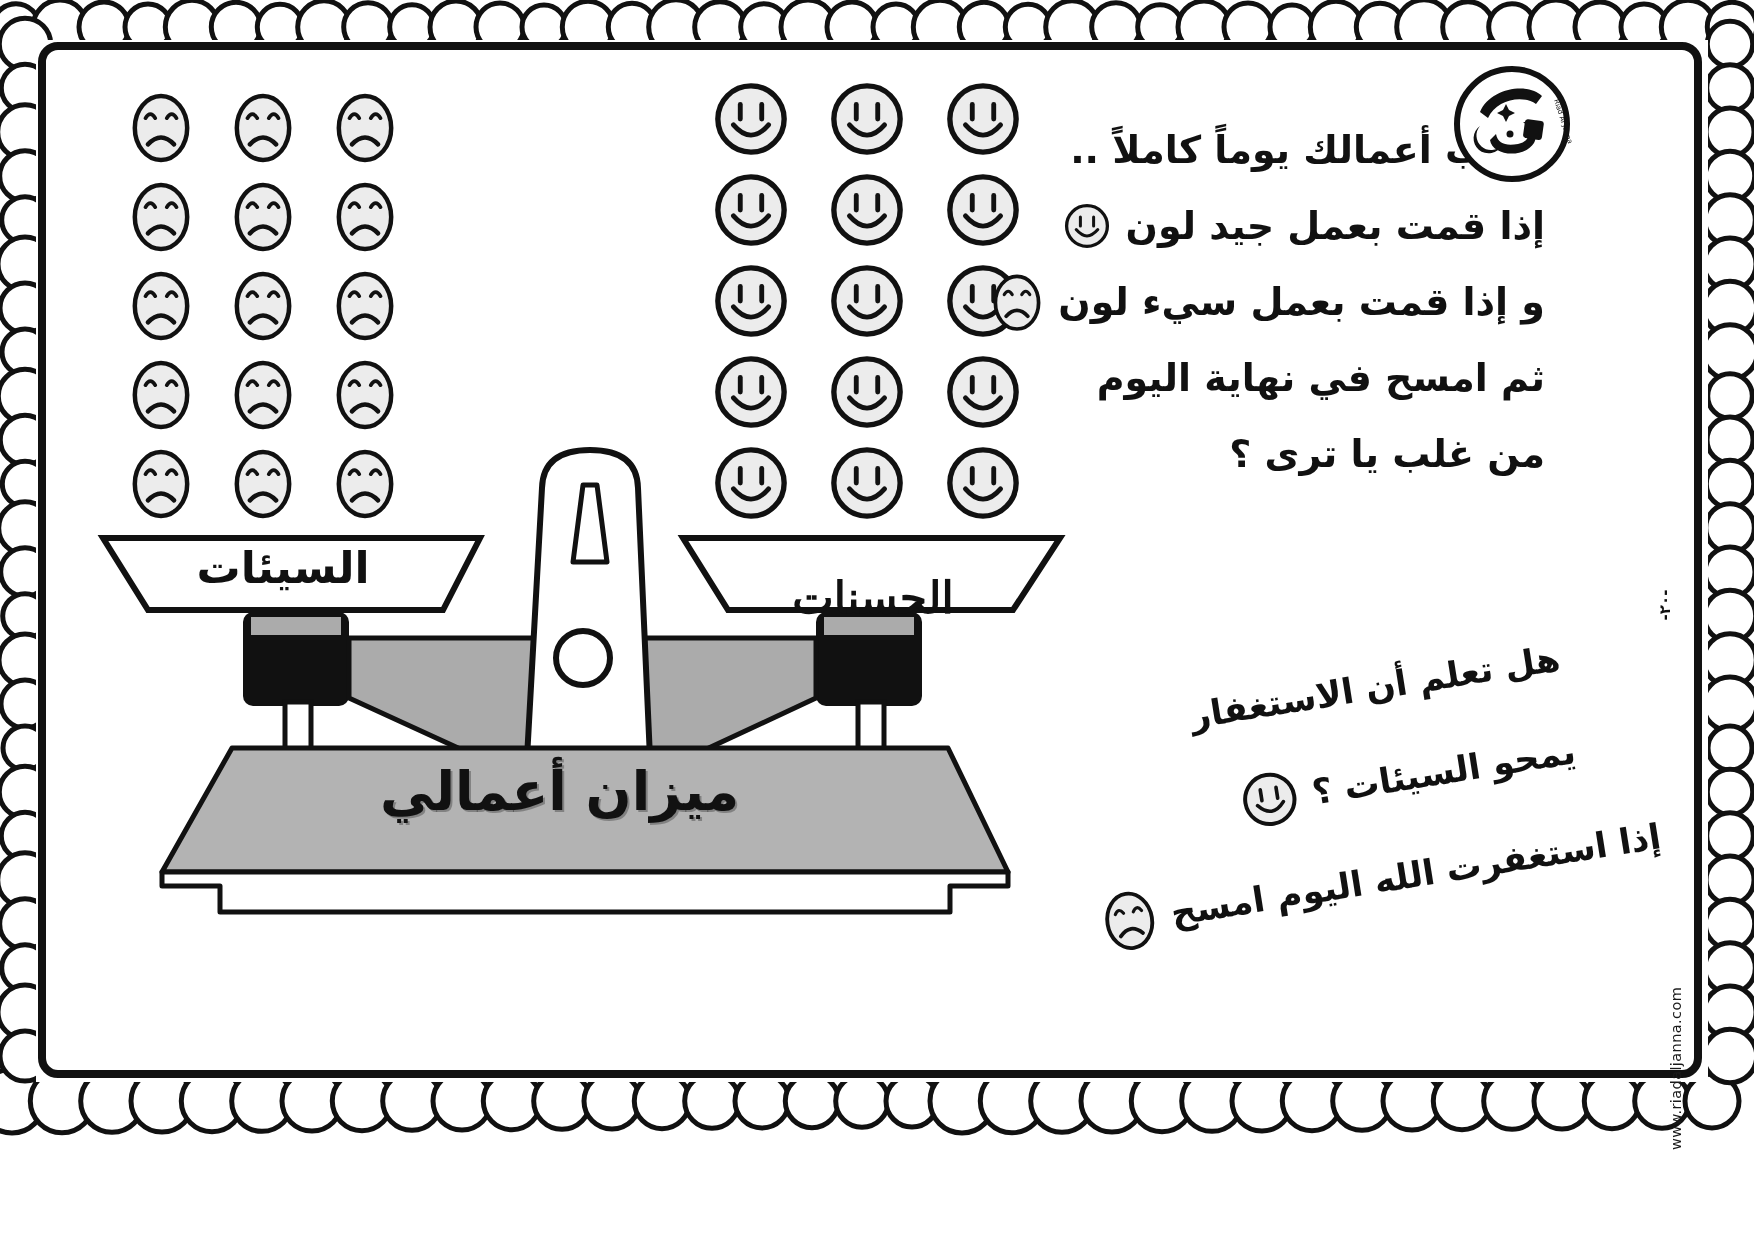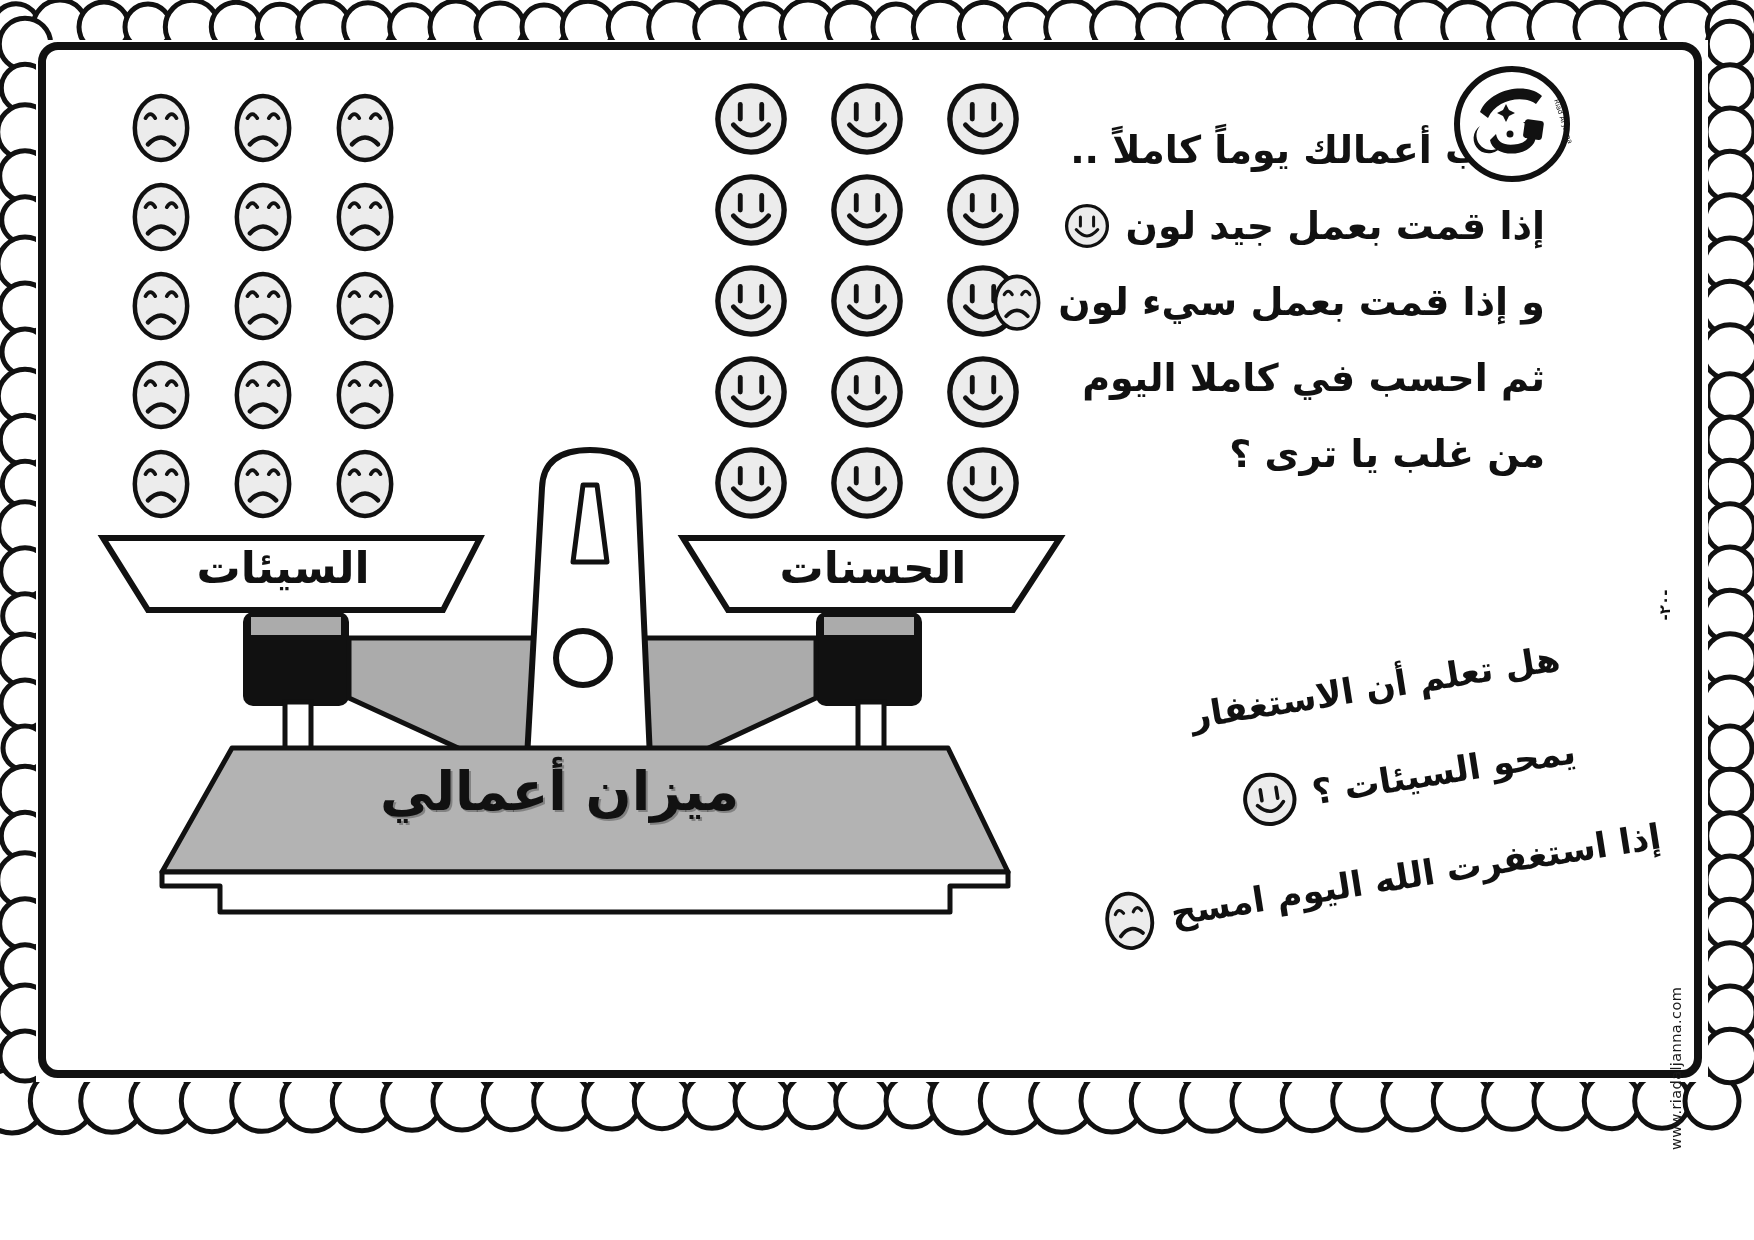--- a/index.html
+++ b/index.html
@@ -16,21 +16,21 @@
   #happy-grid{left:712px;top:80px;grid-template-columns:repeat(3,78px);grid-auto-rows:78px;
               column-gap:38px;row-gap:13px;}
   .face{display:block;width:100%;height:100%;}
   .face svg{width:100%;height:100%;}
 
   
   #scale-svg{position:absolute;left:80px;top:440px;width:1000px;height:480px;}
   .panlbl{position:absolute;width:250px;text-align:center;font-weight:700;font-size:44px;
           white-space:nowrap;}
   #pan-left-label{left:158px;top:542px;}
-  #pan-right-label{left:748px;top:542px;}
+  #pan-right-label{left:748px;top:572px;font-family:Liberation Serif, serif;}
   #base-title{position:absolute;left:380px;top:760px;width:420px;
               font-weight:800;font-size:54px;text-shadow:2px 2px 0 rgba(0,0,0,.28);}
 
   
   #instr{position:absolute;left:1040px;top:112px;width:505px;}
   .iline{display:flex;direction:rtl;align-items:center;gap:14px;height:76px;
          font-weight:700;font-size:38px;white-space:nowrap;}
   .mini{flex:0 0 auto;}
   .mini svg{display:block;}
 
@@ -477,21 +477,21 @@
       <span class="mini" style="width:54px;height:58px">
           <svg viewBox="0 0 80 88">
             <ellipse cx="40" cy="44" rx="32" ry="39" fill="var(--face-fill)" stroke="var(--ink)" stroke-width="5.5"></ellipse>
             <path d="M21 32 Q27 22 33 32" fill="none" stroke="var(--ink)" stroke-width="4.5" stroke-linecap="round"></path>
             <path d="M47 32 Q53 22 59 32" fill="none" stroke="var(--ink)" stroke-width="4.5" stroke-linecap="round"></path>
             <path d="M24 64 Q40 47 56 64" fill="none" stroke="var(--ink)" stroke-width="5.5" stroke-linecap="round"></path>
           </svg>
         </span>
     </div>
     <div class="iline">
-      <span>ثم احسب في كاملا اليوم</span>
+      <span>ثم امسح في نهاية اليوم</span>
 
     </div>
     <div class="iline">
       <span>من غلب يا ترى ؟</span>
 
     </div>
   </div>
 
   <div id="fl1" class="fnote">
     <span>هل تعلم أن الاستغفار</span>

